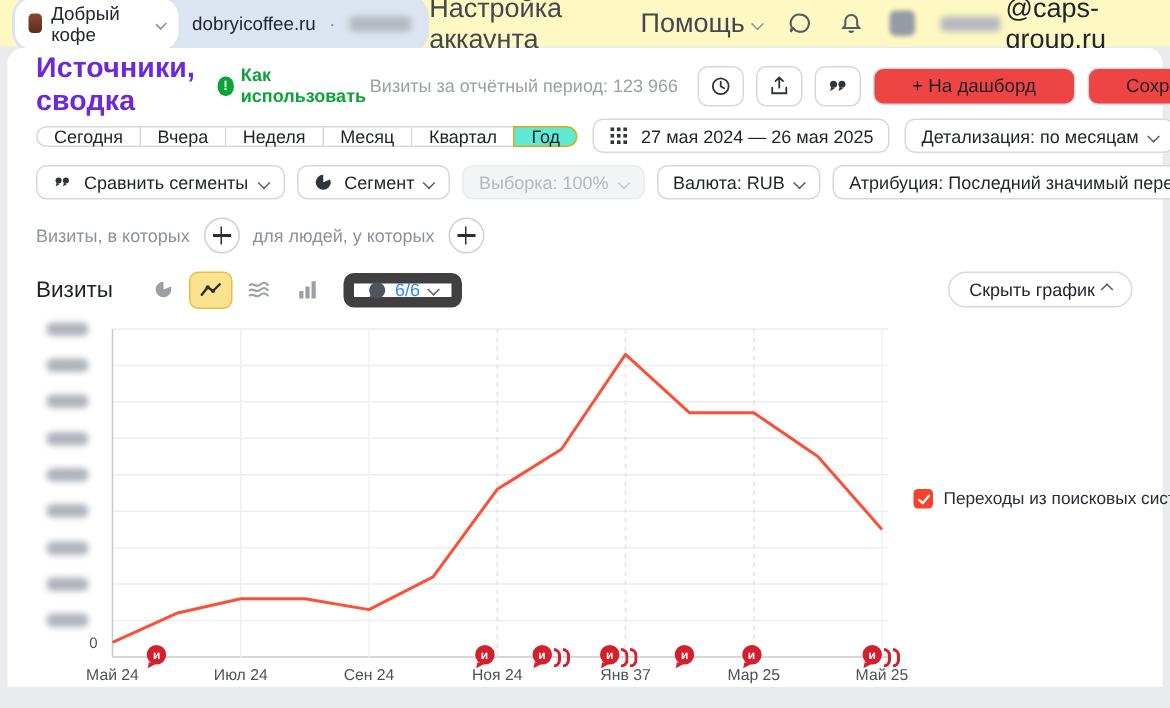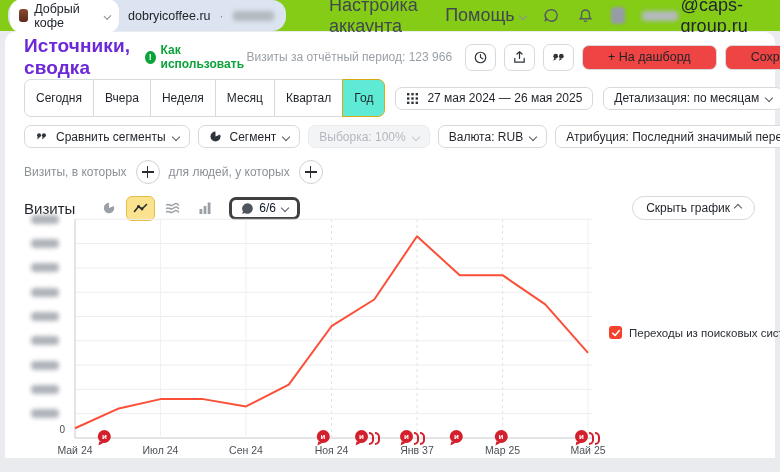--- a/index.html
+++ b/index.html
@@ -2,22 +2,22 @@
 <html><head>
 <meta charset="utf-8">
 <style>
   html,body{margin:0;padding:0;}
   body{
     width:780px;height:472px;position:relative;overflow:hidden;
     background:#e9ebee;font-family:"Liberation Sans",sans-serif;
     -webkit-font-smoothing:antialiased;
   }
   
-  .topbar{position:absolute;top:0;left:0;right:0;height:31px;background:#84cc16;
-    display:flex;padding:0 14px 0 8px;box-sizing:border-box;gap:43px;}
+  .topbar{position:absolute;top:0;left:0;right:0;height:31px;background:#fef9c3;
+    display:flex;align-items:center;padding:0 14px 0 8px;box-sizing:border-box;}
   .counter-pill{display:flex;align-items:center;background:#dbe4f0;border-radius:14px;
     padding:2px 12px 2px 2px;gap:9px;}
   .brand-pill{display:flex;align-items:center;gap:6px;background:#fff;border-radius:12px;
     padding:3px 9px;font-size:12.5px;color:#21262c;cursor:pointer;}
   .favicon{width:12px;height:13px;border-radius:3px;background:linear-gradient(#8a4a32,#5d2a1c);}
   .counter-domain{font-size:12.5px;color:#21262c;}
   .dotsep{color:#7e8590;font-size:12px;}
   .blur-blob{background:#b4b9c1;border-radius:3px;filter:blur(2px);display:inline-block;}
   .topbar-right{margin-left:auto;display:flex;align-items:center;gap:17px;
     font-size:18px;color:#42484f;}
@@ -42,21 +42,21 @@
   .period-visits{margin-left:auto;color:#9aa0a6;font-size:12px;margin-right:13px;white-space:nowrap;}
   .icon-btn{width:29px;height:25px;border:1px solid #d6dade;border-radius:7px;background:#fff;
     display:flex;align-items:center;justify-content:center;margin-right:8px;cursor:pointer;flex:none;}
   .btn{height:25px;border:1px solid #d6dade;border-radius:7px;background:#ef4444;font-size:12.5px;
     color:#1f2329;padding:0 25px;display:flex;align-items:center;cursor:pointer;white-space:nowrap;box-sizing:border-box;}
   .save-split{display:flex;gap:3px;margin-left:8px;}
 
   
   .row2{display:flex;align-items:center;margin-top:9px;gap:10px;}
   .seg-group{display:flex;}
-  .seg-btn{height:38px;padding:0 11px;border:1px solid #d6dade;border-left-width:0;font-size:12px;
+  .seg-btn{height:14px;padding:0 11px;border:1px solid #d6dade;border-left-width:0;font-size:12px;
     color:#1f2329;background:#fff;display:flex;align-items:center;cursor:pointer;box-sizing:border-box;}
   .seg-btn:first-child{border-left-width:1px;border-radius:7px 0 0 7px;}
   .seg-btn:last-child{border-radius:0 7px 7px 0;}
   .seg-btn.sel{background:#5eead4;border:1px solid #dda913;margin-left:-1px;font-weight:400;}
   .drop{height:23px;border:1px solid #d6dade;border-radius:7px;background:#fff;font-size:12px;
     color:#1f2329;padding:0 10px;display:flex;align-items:center;cursor:pointer;white-space:nowrap;box-sizing:border-box;gap:2px;}
   .drop.disabled{background:#f2f4f6;color:#b3b9bf;border-color:#e9ecef;cursor:default;}
   .drop.disabled .chev{border-color:#c3c9cf;}
   .ico-sp{margin-right:6px;display:flex;align-items:center;}
 
@@ -70,22 +70,22 @@
   .plus-btn::before,.plus-btn::after{content:"";position:absolute;background:#2a2e33;}
   .plus-btn::before{left:5px;right:5px;top:50%;height:1.5px;margin-top:-0.75px;}
   .plus-btn::after{top:5px;bottom:5px;left:50%;width:1.5px;margin-left:-0.75px;}
 
   
   .chart-head{display:flex;align-items:center;margin-top:12px;height:24px;}
   .chart-title{font-size:15px;color:#1f2329;margin-right:19px;}
   .type-btn{width:27px;height:23px;display:flex;align-items:center;justify-content:center;
     border-radius:6px;border:1px solid transparent;margin-right:3px;cursor:pointer;}
   .type-btn.sel{background:#fbe28f;border-color:#e5bf45;}
-  .metric-drop{border:3px solid #404040;border-radius:7px;height:23px;display:flex;align-items:center;
-    padding:0 9px;gap:5px;font-size:12px;color:#0f172a;margin-left:7px;cursor:pointer;box-sizing:border-box;}
+  .metric-drop{border:7px solid #404040;border-radius:7px;height:23px;display:flex;align-items:center;
+    padding:0 9px;gap:5px;font-size:12px;color:#3b82f6;margin-left:7px;cursor:pointer;box-sizing:border-box;}
   .hide-btn{margin-left:auto;border:1px solid #d6dade;border-radius:13px;height:24px;padding:0 13px;
     font-size:12px;display:flex;align-items:center;color:#1f2329;cursor:pointer;box-sizing:border-box;}
 
   
   .chart-wrap{position:absolute;left:0;top:174px;width:770px;height:252px;}
   #plot-svg{position:absolute;left:0;top:0;}
   .ylab-blur{position:absolute;width:28px;height:9px;background:#aeb3ba;border-radius:4px;filter:blur(2.2px);}
   .yzero{position:absolute;font-size:10px;color:#4c5157;width:14px;text-align:right;}
   .xlab{position:absolute;font-size:10.5px;color:#4c5157;transform:translateX(-50%);white-space:nowrap;}
   .marker{position:absolute;transform:translateX(-40%);display:flex;align-items:flex-start;cursor:pointer;}

